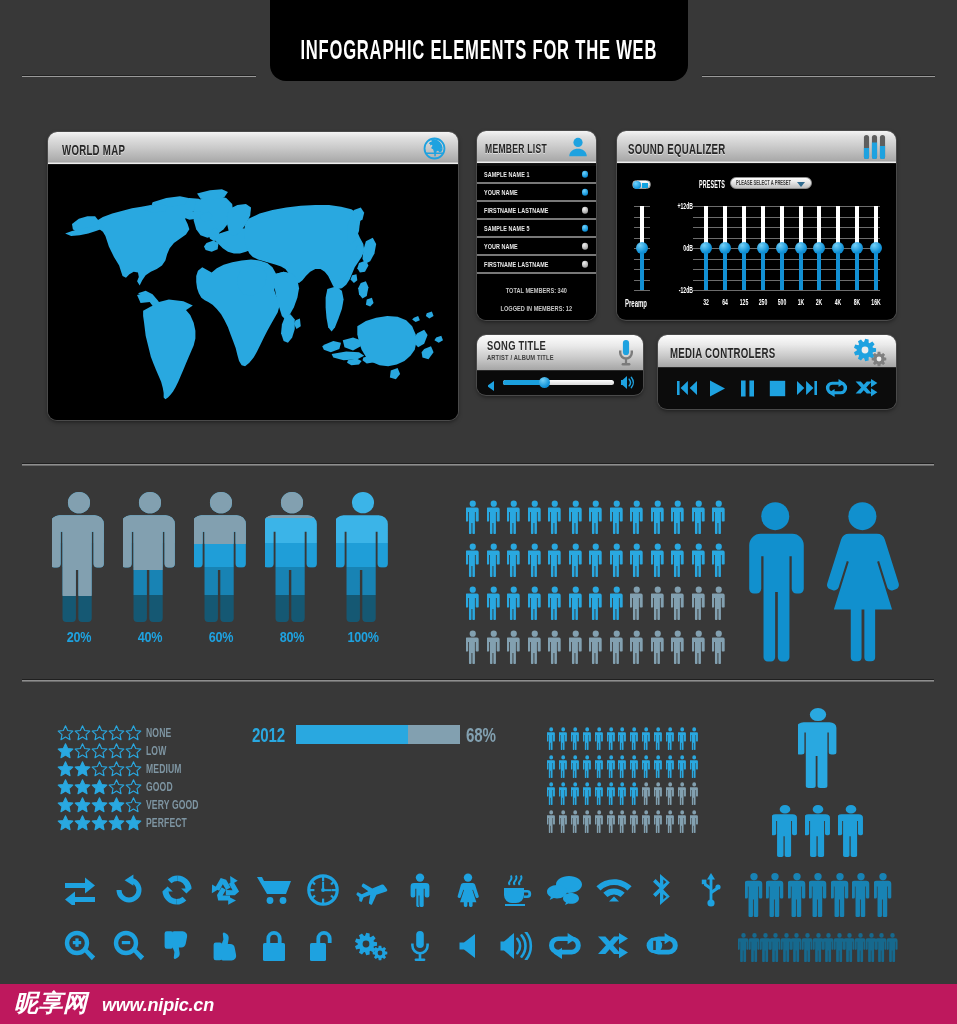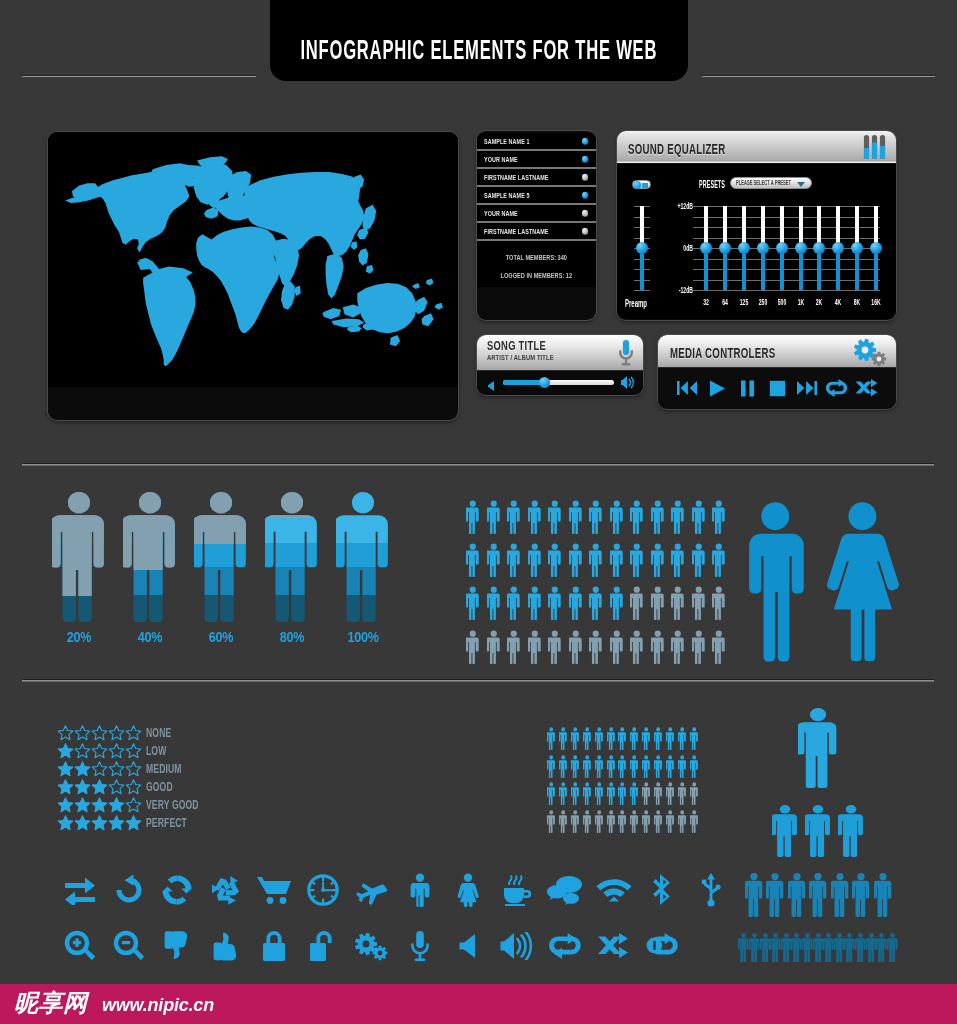--- a/index.html
+++ b/index.html
@@ -162,20 +162,31 @@
 <div class="abs hdr-rule" id="hdr-rule-l"></div>
 <div class="abs hdr-rule" id="hdr-rule-r"></div>
 <div class="abs" id="hdr-box">
   <div id="hdr-title">INFOGRAPHIC ELEMENTS FOR THE WEB</div>
 </div>
 
 <div class="abs sec-rule" style="top:463px"></div>
 <div class="abs sec-rule" style="top:679px"></div>
 
 <div class="abs panel" id="panel-map">
+  <div class="phead">
+    <span class="phead-t" style="margin-left:14px">WORLD MAP</span>
+    <span class="abs" style="right:12px;top:5px">
+      <svg width="23" height="23" viewBox="0 0 24 24">
+        <circle cx="12" cy="12" r="10.4" fill="none" stroke="#1ea2e0" stroke-width="1.9"></circle>
+        <path d="M11.2 2.2 8.7 3.4l.3 1.5-1.7.2-1.3 1.9 1.4.3.1 1.5 1.8-.6.6 1.3-1.2 1.1.1 1.5 1.7.7.7 2 .6 3.4-.1 1.9h1.6l.2-3.1 1-2.4 2.2-.5 1.5-2.2 2.4.3A10.4 10.4 0 0 0 11.2 2.2z" fill="#1ea2e0"></path>
+        <path d="M2.6 16.3h18.8v1.5H2.6z" fill="#1ea2e0"></path>
+        <path d="M16.4 12.2 19 11.6l1.4 1.4-1.3 2.4-2.2.5-1.1-1.9z" fill="#1ea2e0"></path>
+      </svg>
+    </span>
+  </div>
   <div id="map-body">
     <svg id="map-svg" viewBox="0 0 1000 600" preserveAspectRatio="none">
       <g fill="#29a8e0" id="map-g">
           <path d="M98.2 149.0 L112.9 134.7 L133.8 122.4 L156.7 114.3 L179.7 108.2 L204.8 102.0 L227.8 98.0 L250.8 93.9 L267.5 98.0 L280.0 89.8 L298.9 83.7 L319.7 79.6 L344.8 77.6 L367.8 79.6 L382.4 87.8 L376.2 98.0 L361.5 106.1 L344.8 114.3 L334.4 126.5 L340.6 138.8 L344.8 151.0 L336.5 163.3 L321.8 173.5 L307.2 183.7 L296.8 195.9 L290.5 210.2 L286.3 224.5 L278.0 236.7 L265.4 244.9 L250.8 251.0 L238.2 259.2 L229.9 271.4 L223.6 283.7 L217.3 273.5 L221.5 263.3 L219.4 253.1 L209.0 251.0 L198.5 257.1 L190.2 265.3 L181.8 261.2 L177.6 249.0 L173.5 236.7 L167.2 226.5 L160.9 216.3 L154.6 204.1 L148.4 191.8 L144.2 179.6 L140.0 167.3 L133.8 157.1 L125.4 151.0 L114.9 149.0 Z"></path>
           <path d="M58.5 138.8 L75.2 126.5 L96.1 120.4 L114.9 120.4 L123.3 130.6 L119.1 144.9 L108.7 155.1 L92.0 161.2 L73.1 159.2 L60.6 151.0 Z"></path>
           <path d="M41.8 161.2 L58.5 155.1 L77.3 151.0 L96.1 146.9 L114.9 142.9 L129.6 140.8 L135.8 149.0 L117.0 155.1 L98.2 161.2 L77.3 165.3 L56.4 167.3 Z"></path>
           <path d="M359.5 87.8 L382.4 75.5 L409.6 71.4 L434.7 77.6 L449.3 91.8 L451.4 112.2 L443.1 132.7 L428.4 151.0 L409.6 165.3 L388.7 171.4 L372.0 165.3 L361.5 151.0 L355.3 130.6 L355.3 108.2 Z"></path>
           <path d="M255.0 87.8 L288.4 77.6 L321.8 73.5 L342.7 77.6 L334.4 91.8 L298.9 98.0 L265.4 98.0 L252.9 93.9 Z"></path>
           <path d="M238.2 98.0 L267.5 91.8 L292.6 95.9 L286.3 108.2 L255.0 112.2 L236.2 106.1 Z"></path>
           <path d="M363.6 67.3 L395.0 59.2 L424.2 57.1 L438.9 63.3 L430.5 75.5 L401.3 81.6 L372.0 79.6 Z"></path>
@@ -218,20 +229,29 @@
           <path d="M604.0 365.3 L614.4 361.2 L616.5 379.6 L606.1 385.7 L599.8 373.5 Z"></path>
           <path d="M923.7 349.0 L936.3 344.9 L940.4 355.1 L930.0 361.2 L921.6 355.1 Z"></path>
           <path d="M946.7 406.1 L959.2 402.0 L963.4 412.2 L953.0 418.4 L942.5 412.2 Z"></path>
           <path d="M892.4 359.2 L902.8 355.1 L907.0 365.3 L896.6 369.4 L888.2 363.3 Z"></path>
         </g>
     </svg>
   </div>
 </div>
 
 <div class="abs panel" id="panel-members">
+  <div class="phead">
+    <span class="phead-t" style="margin-left:8px;font-size:12.4px">MEMBER LIST</span>
+    <span class="abs" style="right:7px;top:5px">
+      <svg width="22" height="22" viewBox="0 0 24 24" fill="#1ea2e0">
+        <circle cx="12" cy="7" r="5"></circle>
+        <path d="M2.4 22c.3-5.1 4.5-8 9.6-8s9.3 2.9 9.6 8z"></path>
+      </svg>
+    </span>
+  </div>
   <div id="mem-body">
       <div class="mem-row">
         <span class="mem-name">SAMPLE NAME 1</span>
         <span class="mem-dot on"></span>
       </div>
       <div class="mem-row">
         <span class="mem-name">YOUR NAME</span>
         <span class="mem-dot on"></span>
       </div>
       <div class="mem-row">
@@ -837,20 +857,27 @@
         <path d="M12 1.2 15.1 8l7.4.8-5.5 5 1.5 7.3L12 17.4 5.5 21.1 7 13.8l-5.5-5L8.9 8z" fill="#29a8e0" stroke="#29a8e0" stroke-width="1.6" stroke-linejoin="round"></path>
       </svg>
       <svg style="position:absolute;left:68px;top:2px" width="17" height="16" viewBox="0 0 24 23">
         <path d="M12 1.2 15.1 8l7.4.8-5.5 5 1.5 7.3L12 17.4 5.5 21.1 7 13.8l-5.5-5L8.9 8z" fill="#29a8e0" stroke="#29a8e0" stroke-width="1.6" stroke-linejoin="round"></path>
       </svg>
       <span class="star-lbl">PERFECT</span>
     </div>
   </div>
 
 <div class="abs" id="bars">
+    <div class="bar-row">
+      <span class="bar-year">2012</span>
+      <span class="bar-track">
+        <span class="bar-fill" style="width:111.52000000000001px"></span>
+      </span>
+      <span class="bar-pct">68%</span>
+    </div>
   </div>
 
 <div class="abs" id="grid-small" style="position: absolute; width: 154.7px; height: 110px;">
     <span style="position: absolute; left: 0px; top: 0px; line-height: 0;"><svg width="8.4" height="23" viewBox="0 0 100 250" preserveAspectRatio="none">
         <path d="M50 4a23 23 0 1 1 0 46 23 23 0 0 1 0-46zM18 56H82a12 12 0 0 1 12 12V153a5 5 0 0 1 -5 5h-12a5 5 0 0 1 -5 -5V88h-6V245a5 5 0 0 1 -5 5h-8.5a5 5 0 0 1 -5 -5V170h-7V245a5 5 0 0 1 -5 5h-8.5a5 5 0 0 1 -5 -5V88h-6V153a5 5 0 0 1 -5 5h-12a5 5 0 0 1 -5 -5V68a12 12 0 0 1 12 -12z" fill="#29a8e0"></path>
       </svg></span>
     <span style="position: absolute; left: 11.9px; top: 0px; line-height: 0;"><svg width="8.4" height="23" viewBox="0 0 100 250" preserveAspectRatio="none">
         <path d="M50 4a23 23 0 1 1 0 46 23 23 0 0 1 0-46zM18 56H82a12 12 0 0 1 12 12V153a5 5 0 0 1 -5 5h-12a5 5 0 0 1 -5 -5V88h-6V245a5 5 0 0 1 -5 5h-8.5a5 5 0 0 1 -5 -5V170h-7V245a5 5 0 0 1 -5 5h-8.5a5 5 0 0 1 -5 -5V88h-6V153a5 5 0 0 1 -5 5h-12a5 5 0 0 1 -5 -5V68a12 12 0 0 1 12 -12z" fill="#29a8e0"></path>
       </svg></span>
     <span style="position: absolute; left: 23.8px; top: 0px; line-height: 0;"><svg width="8.4" height="23" viewBox="0 0 100 250" preserveAspectRatio="none">

